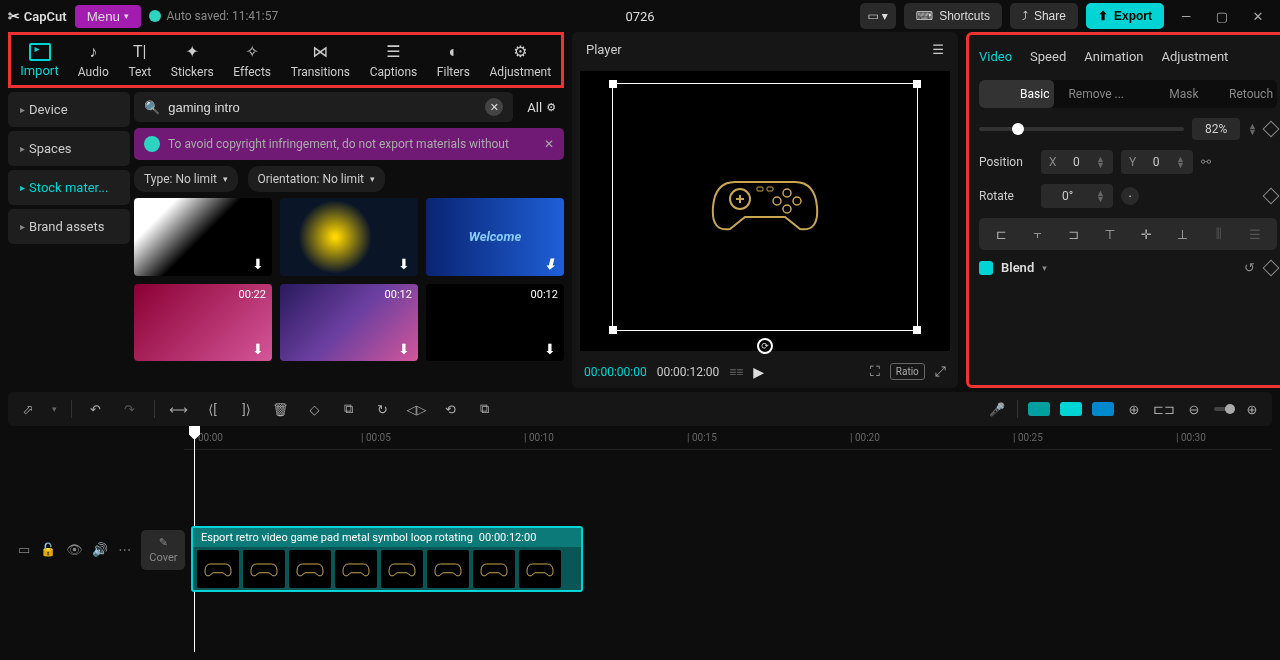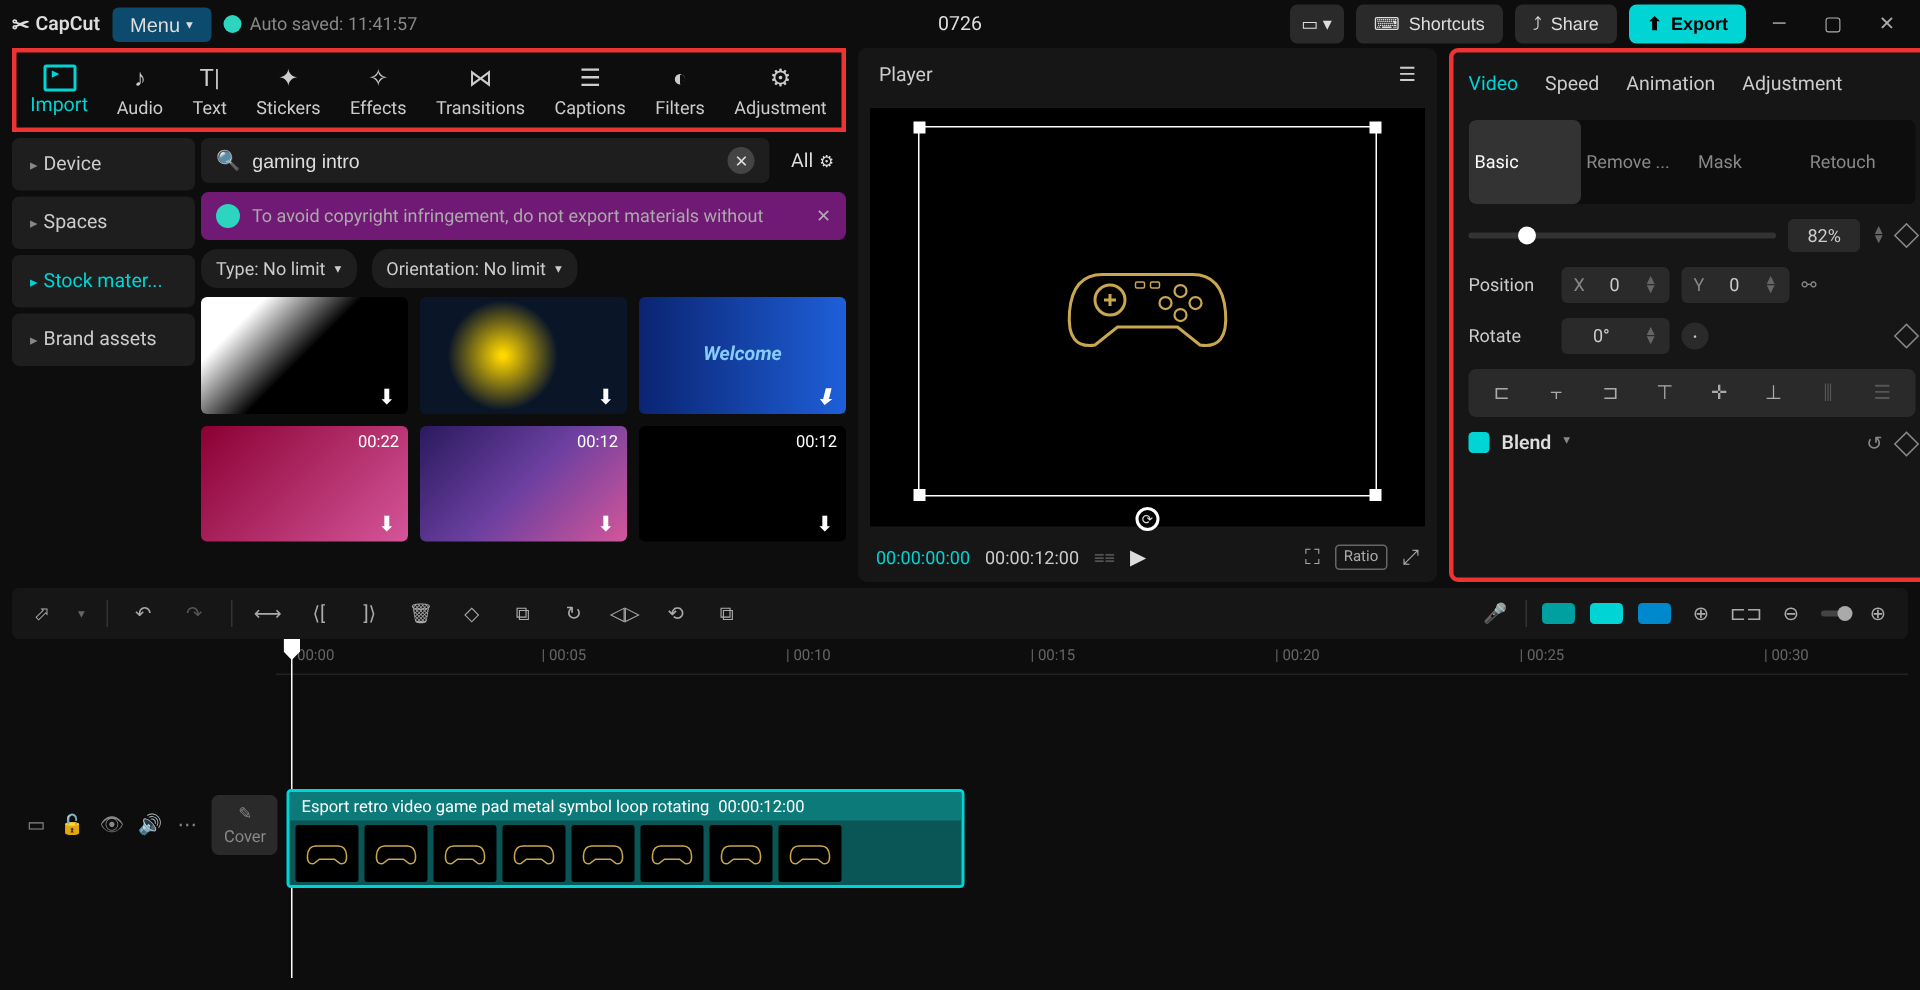--- a/index.html
+++ b/index.html
@@ -1,19 +1,19 @@
 <!DOCTYPE html>
 <html><head>
 <meta charset="utf-8">
 <style>
 *{box-sizing:border-box;margin:0;padding:0;user-select:none}
 body{background:#0d0d0d;color:#ddd;font-family:-apple-system,BlinkMacSystemFont,"Segoe UI",Roboto,sans-serif;font-size:13px;width:1280px;height:660px;overflow:hidden;position:relative}
 .titlebar{height:32px;background:#0d0d0d;display:flex;align-items:center;padding:0 8px;gap:8px}
 .logo{display:flex;align-items:center;gap:4px;font-weight:600;font-size:13px}
-.menu-btn{background:#0c4a6e;border:none;color:#ddd;padding:4px 12px;border-radius:4px;cursor:pointer;display:flex;align-items:center;gap:4px}
+.menu-btn{background:#a21caf;border:none;color:#ddd;padding:4px 12px;border-radius:4px;cursor:pointer;display:flex;align-items:center;gap:4px}
 .autosave{color:#888;font-size:12px;display:flex;align-items:center;gap:6px}
 .autosave-dot{width:12px;height:12px;background:#2dd4bf;border-radius:50%}
 .title-center{position:absolute;left:50%;transform:translateX(-50%);font-size:13px;color:#ddd}
 .title-right{margin-left:auto;display:flex;gap:8px;align-items:center}
 .tbtn{background:#2a2a2a;border:none;color:#ddd;padding:6px 12px;border-radius:5px;cursor:pointer;display:flex;align-items:center;gap:6px;font-size:12px}
 .tbtn.export{background:#00d4d4;color:#000;font-weight:600}
 .winbtn{width:28px;height:28px;display:flex;align-items:center;justify-content:center;cursor:pointer;color:#aaa}
 .main{display:grid;grid-template-columns:556px 386px 324px;gap:8px;padding:0 8px;height:356px}
 .media-panel{display:flex;flex-direction:column}
 .toolbar-top{display:flex;height:56px;border:3px solid #e33;margin-bottom:4px}
@@ -63,53 +63,53 @@
 .tc{color:#00d4d4;font-variant-numeric:tabular-nums}
 .tc2{color:#ccc;font-variant-numeric:tabular-nums}
 .pc-icons{margin-left:auto;display:flex;gap:10px;align-items:center;color:#aaa}
 .pc-icon{cursor:pointer;font-size:14px}
 .ratio-btn{border:1px solid #666;padding:2px 5px;border-radius:3px;font-size:10px}
 .props-panel{border:3px solid #e33;background:#161616;border-radius:6px;padding:8px 10px;display:flex;flex-direction:column;gap:10px}
 .prop-tabs{display:flex;gap:18px;font-size:13px}
 .prop-tab{cursor:pointer;color:#ccc;padding:6px 0}
 .prop-tab.active{color:#00d4d4}
 .sub-tabs{display:flex;background:#0d0d0d;border-radius:5px;overflow:hidden}
-.sub-tab{flex:1;padding:21px 4px;text-align:left;cursor:pointer;font-size:12px;color:#888}
+.sub-tab{flex:1;padding:7px 4px;text-align:right;cursor:pointer;font-size:12px;color:#888}
 .sub-tab.active{background:#333;color:#fff;border-radius:5px}
 .prop-row{display:flex;align-items:center;gap:8px;font-size:12px;color:#ccc}
 .slider{flex:1;height:4px;background:#333;border-radius:2px;position:relative}
 .slider .knob{position:absolute;width:12px;height:12px;background:#fff;border-radius:50%;top:-4px;left:16%}
 .pct-box{background:#2a2a2a;padding:4px 10px;border-radius:4px;font-size:12px;min-width:48px;text-align:center}
 .toggle{width:36px;height:20px;background:#00d4d4;border-radius:10px;position:relative;cursor:pointer;margin-left:auto}
 .toggle::after{content:'';position:absolute;width:16px;height:16px;background:#fff;border-radius:50%;top:2px;right:2px}
 .num-input{background:#2a2a2a;padding:5px 8px;border-radius:4px;font-size:12px;display:flex;align-items:center;gap:10px;min-width:72px}
 .num-input .lbl{color:#888}
 .num-input .val{flex:1;text-align:center}
 .stepper{color:#666;font-size:9px;line-height:6px}
 .align-row{display:flex;gap:4px;background:#2a2a2a;padding:6px;border-radius:5px}
 .align-btn{flex:1;display:flex;align-items:center;justify-content:center;cursor:pointer;color:#aaa;height:20px}
-.blend-row{display:flex;gap:8px;font-size:13px}
+.blend-row{display:flex;align-items:center;gap:8px;font-size:13px}
 .check{width:14px;height:14px;background:#00d4d4;border-radius:3px}
 .diamond{width:12px;height:12px;border:1.5px solid #888;transform:rotate(45deg)}
 .timeline-bar{background:#161616;height:34px;display:flex;align-items:center;padding:0 10px;gap:14px;margin:4px 8px 0;border-radius:5px}
 .tl-tool{width:20px;height:20px;display:flex;align-items:center;justify-content:center;cursor:pointer;color:#aaa}
 .tl-sep{width:1px;height:18px;background:#333}
 .tl-right{margin-left:auto;display:flex;gap:10px;align-items:center}
 .chip{width:22px;height:14px;border-radius:3px}
 .chip.c1{background:#00a0a0}.chip.c2{background:#00d4d4}.chip.c3{background:#0088cc}
 .timeline{background:#0d0d0d;margin:0 8px;height:226px;position:relative}
 .ruler{height:24px;position:relative;margin-left:176px;border-bottom:1px solid #222}
 .ruler .tick{position:absolute;top:6px;font-size:10px;color:#666}
 .playhead{position:absolute;left:186px;top:0;bottom:0;width:1px;background:#fff}
 .playhead::before{content:'';position:absolute;top:0;left:-5px;width:11px;height:14px;background:#fff;clip-path:polygon(0 0,100% 0,100% 60%,50% 100%,0 60%)}
 .track-area{display:flex;height:200px}
 .track-side{width:176px;display:flex;align-items:center;padding:0 10px;gap:10px;color:#888}
 .track-ico{width:16px;height:16px;cursor:pointer}
 .cover-btn{background:#2a2a2a;padding:6px 8px;border-radius:5px;font-size:11px;display:flex;flex-direction:column;align-items:center;gap:2px;cursor:pointer}
-.clip{position:absolute;left:183px;top:100px;width:452px;height:66px;background:#0a5555;border:2px solid #00d4d4;border-radius:3px;overflow:hidden}
+.clip{position:absolute;left:183px;top:100px;width:392px;height:66px;background:#0a5555;border:2px solid #00d4d4;border-radius:3px;overflow:hidden}
 .clip-head{background:#0d7a7a;padding:3px 8px;font-size:11px;color:#fff;display:flex;gap:6px}
 .clip-body{display:flex;align-items:center;height:44px;padding:0 4px;gap:4px}
 .clip-frame{width:42px;height:38px;background:#000;border-radius:2px;display:flex;align-items:center;justify-content:center}
 </style>
 </head>
 <body>
 
 <div class="titlebar">
   <div class="logo">
     <span style="font-size:14px">✂</span>

